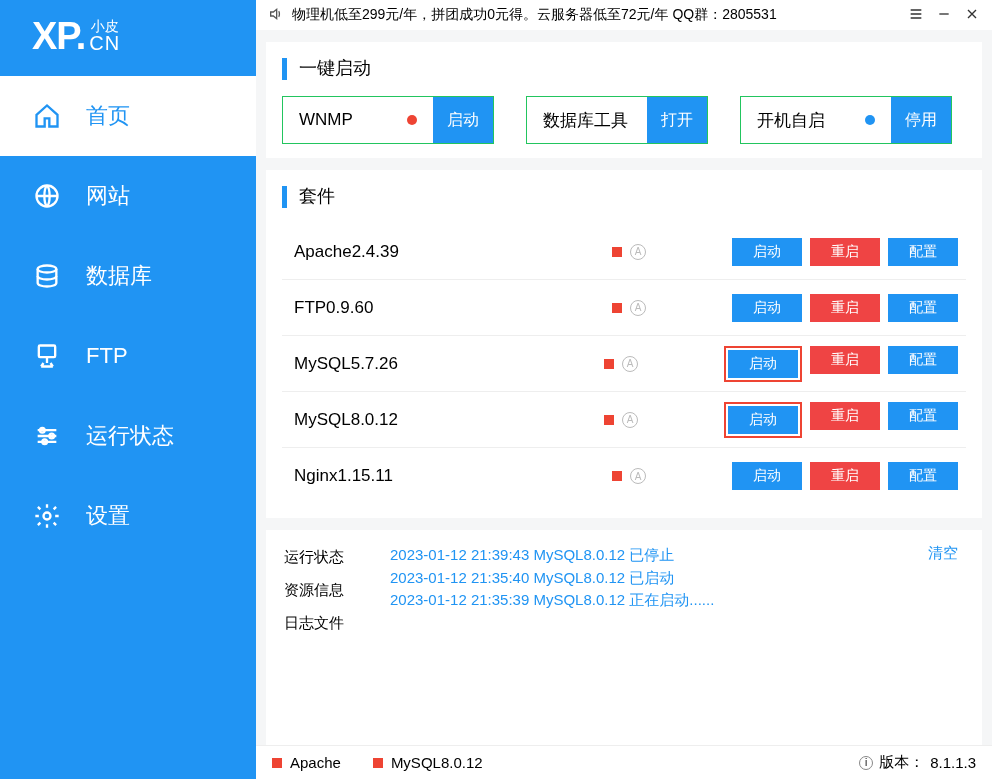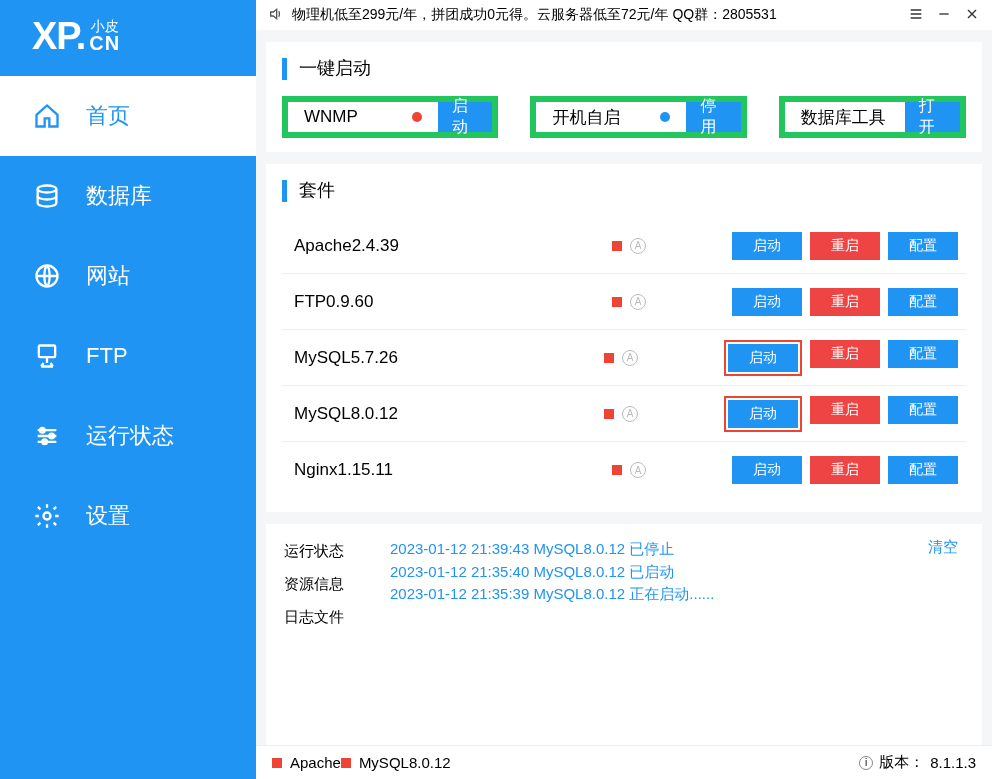--- a/index.html
+++ b/index.html
@@ -4,41 +4,41 @@
   <style>
     * { margin:0; padding:0; box-sizing:border-box; font-family:"Microsoft YaHei","PingFang SC",Arial,sans-serif; }
     body { width:992px; height:779px; background:#fff; display:flex; overflow:hidden; }
 
     
     .sidebar { width:256px; background:#2094f3; color:#fff; display:flex; flex-direction:column; flex-shrink:0; }
     .logo-area { height:72px; display:flex; align-items:center; padding-left:32px;text-align:center; }
     .logo-xp { font-size:38px; font-weight:700; letter-spacing:-1px; }
     .logo-cn { display:flex; flex-direction:column; margin-left:4px; line-height:1; }
     .logo-top { font-size:14px; }
-    .logo-bot { font-size:20px; font-weight:700; letter-spacing:1px; }
+    .logo-bot { font-size:20px; font-weight:400; letter-spacing:1px; }
     .nav { padding-top:4px; }
     .nav-item { height:80px; display:flex; align-items:center; padding-left:32px; cursor:pointer; font-size:22px; }
     .nav-item.active { background:#fff; color:#2094f3; }
     .nav-item .icon { width:30px; height:30px; margin-right:24px; display:flex; align-items:center; justify-content:center; }
     .nav-item svg { width:28px; height:28px; fill:none; stroke:currentColor; stroke-width:2; }
 
     
     .main { flex:1; display:flex; flex-direction:column; background:#f5f6f7; }
     .topbar { height:30px; background:#fff; display:flex; align-items:center; padding:0 12px; justify-content:space-between; font-size:14px; }
     .topbar-left { display:flex; align-items:center; gap:8px; }
     .speaker-icon { width:16px; height:16px; }
     .win-controls { display:flex; align-items:center; gap:12px; }
 
     .content { flex:1; padding:12px 10px 0 10px; display:flex; flex-direction:column; gap:12px; overflow:hidden; }
     .panel { background:#fff; padding:14px 16px; }
     .section-title { display:flex; align-items:flex-end; font-size:18px; margin-bottom:16px; }
     .section-title .bar { width:5px; height:22px; background:#2094f3; margin-right:12px; }
 
     .quick-row { display:flex; gap:32px; }
-    .quick-box { display:flex; align-items:center; border:6px solid #22c55e; height:42px; }
+    .quick-box { display:flex; align-items:center; border:1px solid #22c55e; height:48px; }
     .quick-label { padding:0 16px; font-size:17px; display:flex; align-items:center; height:100%; min-width:120px; gap:10px; }
     .dot { width:10px; height:10px; border-radius:50%; margin-left:auto; }
     .dot-red { background:#e43; }
     .dot-blue { background:#2094f3; }
     .quick-btn { background:#2094f3; color:#fff; height:100%; display:flex; align-items:center; padding:0 14px; font-size:16px; cursor:pointer; }
 
     .suite-list {}
     .suite-row { display:flex; align-items:center; height:56px; border-bottom:1px solid #eee; padding:0 8px; }
     .suite-row:last-child { border-bottom:none; }
     .suite-name { flex:1; font-size:17px; padding-left:4px; }
@@ -52,21 +52,21 @@
     .btn-gray { background:#ef4444; }
     .highlight-box { border:2px solid #e43; padding:2px; }
 
     .log-panel { background:#fff; padding:14px 18px; display:flex; gap:20px; flex:1; position:relative; }
     .log-tabs { display:flex; flex-direction:column; gap:12px; font-size:15px; padding-top:2px; width:80px; }
     .log-tab { cursor:pointer; line-height:1.4; }
     .log-lines { flex:1; font-size:15px; color:#2094f3; line-height:1.5;margin-left:6px; }
     .log-clear { color:#2094f3; cursor:pointer; font-size:15px; position:absolute; right:24px; top:14px; }
 
     .statusbar { height:34px; background:#fff; display:flex; align-items:center; justify-content:space-between; padding:0 16px; font-size:15px; border-top:1px solid #eee; }
-    .status-left { display:flex; align-items:center; }
+    .status-left { display:flex; gap:32px; align-items:center; }
     .status-item { display:flex; align-items:center; gap:8px; }
     .ver { display:flex; align-items:center; gap:6px; }
     .info-icon { width:14px; height:14px; border:1px solid #888; border-radius:50%; display:inline-flex; align-items:center; justify-content:center; font-size:10px; }
   </style>
 </head>
 <body>
 
 <div class="sidebar">
   <div class="logo-area">
     <span class="logo-xp">XP.</span>
@@ -80,35 +80,35 @@
       <span class="icon">
         <svg viewBox="0 0 24 24">
             <path d="M3 11 L12 3 L21 11 V21 H14 V14 H10 V21 H3 Z"></path>
           </svg>
       </span>
       <span>首页</span>
     </div>
     <div class="nav-item">
       <span class="icon">
         <svg viewBox="0 0 24 24">
+            <circle cx="12" cy="12" r="9"></circle>
+            <path d="M3 12h18M12 3c3 3 3 15 0 18M12 3c-3 3-3 15 0 18"></path>
+          </svg>
+      </span>
+      <span>网站</span>
+    </div>
+    <div class="nav-item">
+      <span class="icon">
+        <svg viewBox="0 0 24 24">
             <ellipse cx="12" cy="6" rx="8" ry="3"></ellipse>
             <path d="M4 6v12c0 1.7 3.6 3 8 3s8-1.3 8-3V6"></path>
             <path d="M4 12c0 1.7 3.6 3 8 3s8-1.3 8-3"></path>
           </svg>
       </span>
       <span>数据库</span>
-    </div>
-    <div class="nav-item">
-      <span class="icon">
-        <svg viewBox="0 0 24 24">
-            <circle cx="12" cy="12" r="9"></circle>
-            <path d="M3 12h18M12 3c3 3 3 15 0 18M12 3c-3 3-3 15 0 18"></path>
-          </svg>
-      </span>
-      <span>网站</span>
     </div>
     <div class="nav-item">
       <span class="icon">
         <svg viewBox="0 0 24 24">
             <rect x="5" y="3" width="14" height="10" rx="1"></rect>
             <path d="M12 13v5M7 21h10M9 18l-2 3M15 18l2 3"></path>
           </svg>
       </span>
       <span>FTP</span>
     </div>
@@ -174,31 +174,31 @@
         </div>
       <div class="quick-row">
         <div class="quick-box">
           <div class="quick-label" style="min-width:150px">
             <span>WNMP</span>
             <span class="dot dot-red"></span>
           </div>
           <div class="quick-btn">启动</div>
         </div>
         <div class="quick-box">
+          <div class="quick-label">
+            <span>数据库工具</span>
+          </div>
+          <div class="quick-btn">打开</div>
+        </div>
+        <div class="quick-box">
           <div class="quick-label" style="min-width:150px">
             <span>开机自启</span>
             <span class="dot dot-blue"></span>
           </div>
           <div class="quick-btn">停用</div>
-        </div>
-        <div class="quick-box">
-          <div class="quick-label">
-            <span>数据库工具</span>
-          </div>
-          <div class="quick-btn">打开</div>
         </div>
       </div>
     </div>
 
     <div class="panel">
       <div class="section-title">
           <span class="bar"></span>
           <span>套件</span>
         </div>
       <div class="suite-list" id="suite-list">

